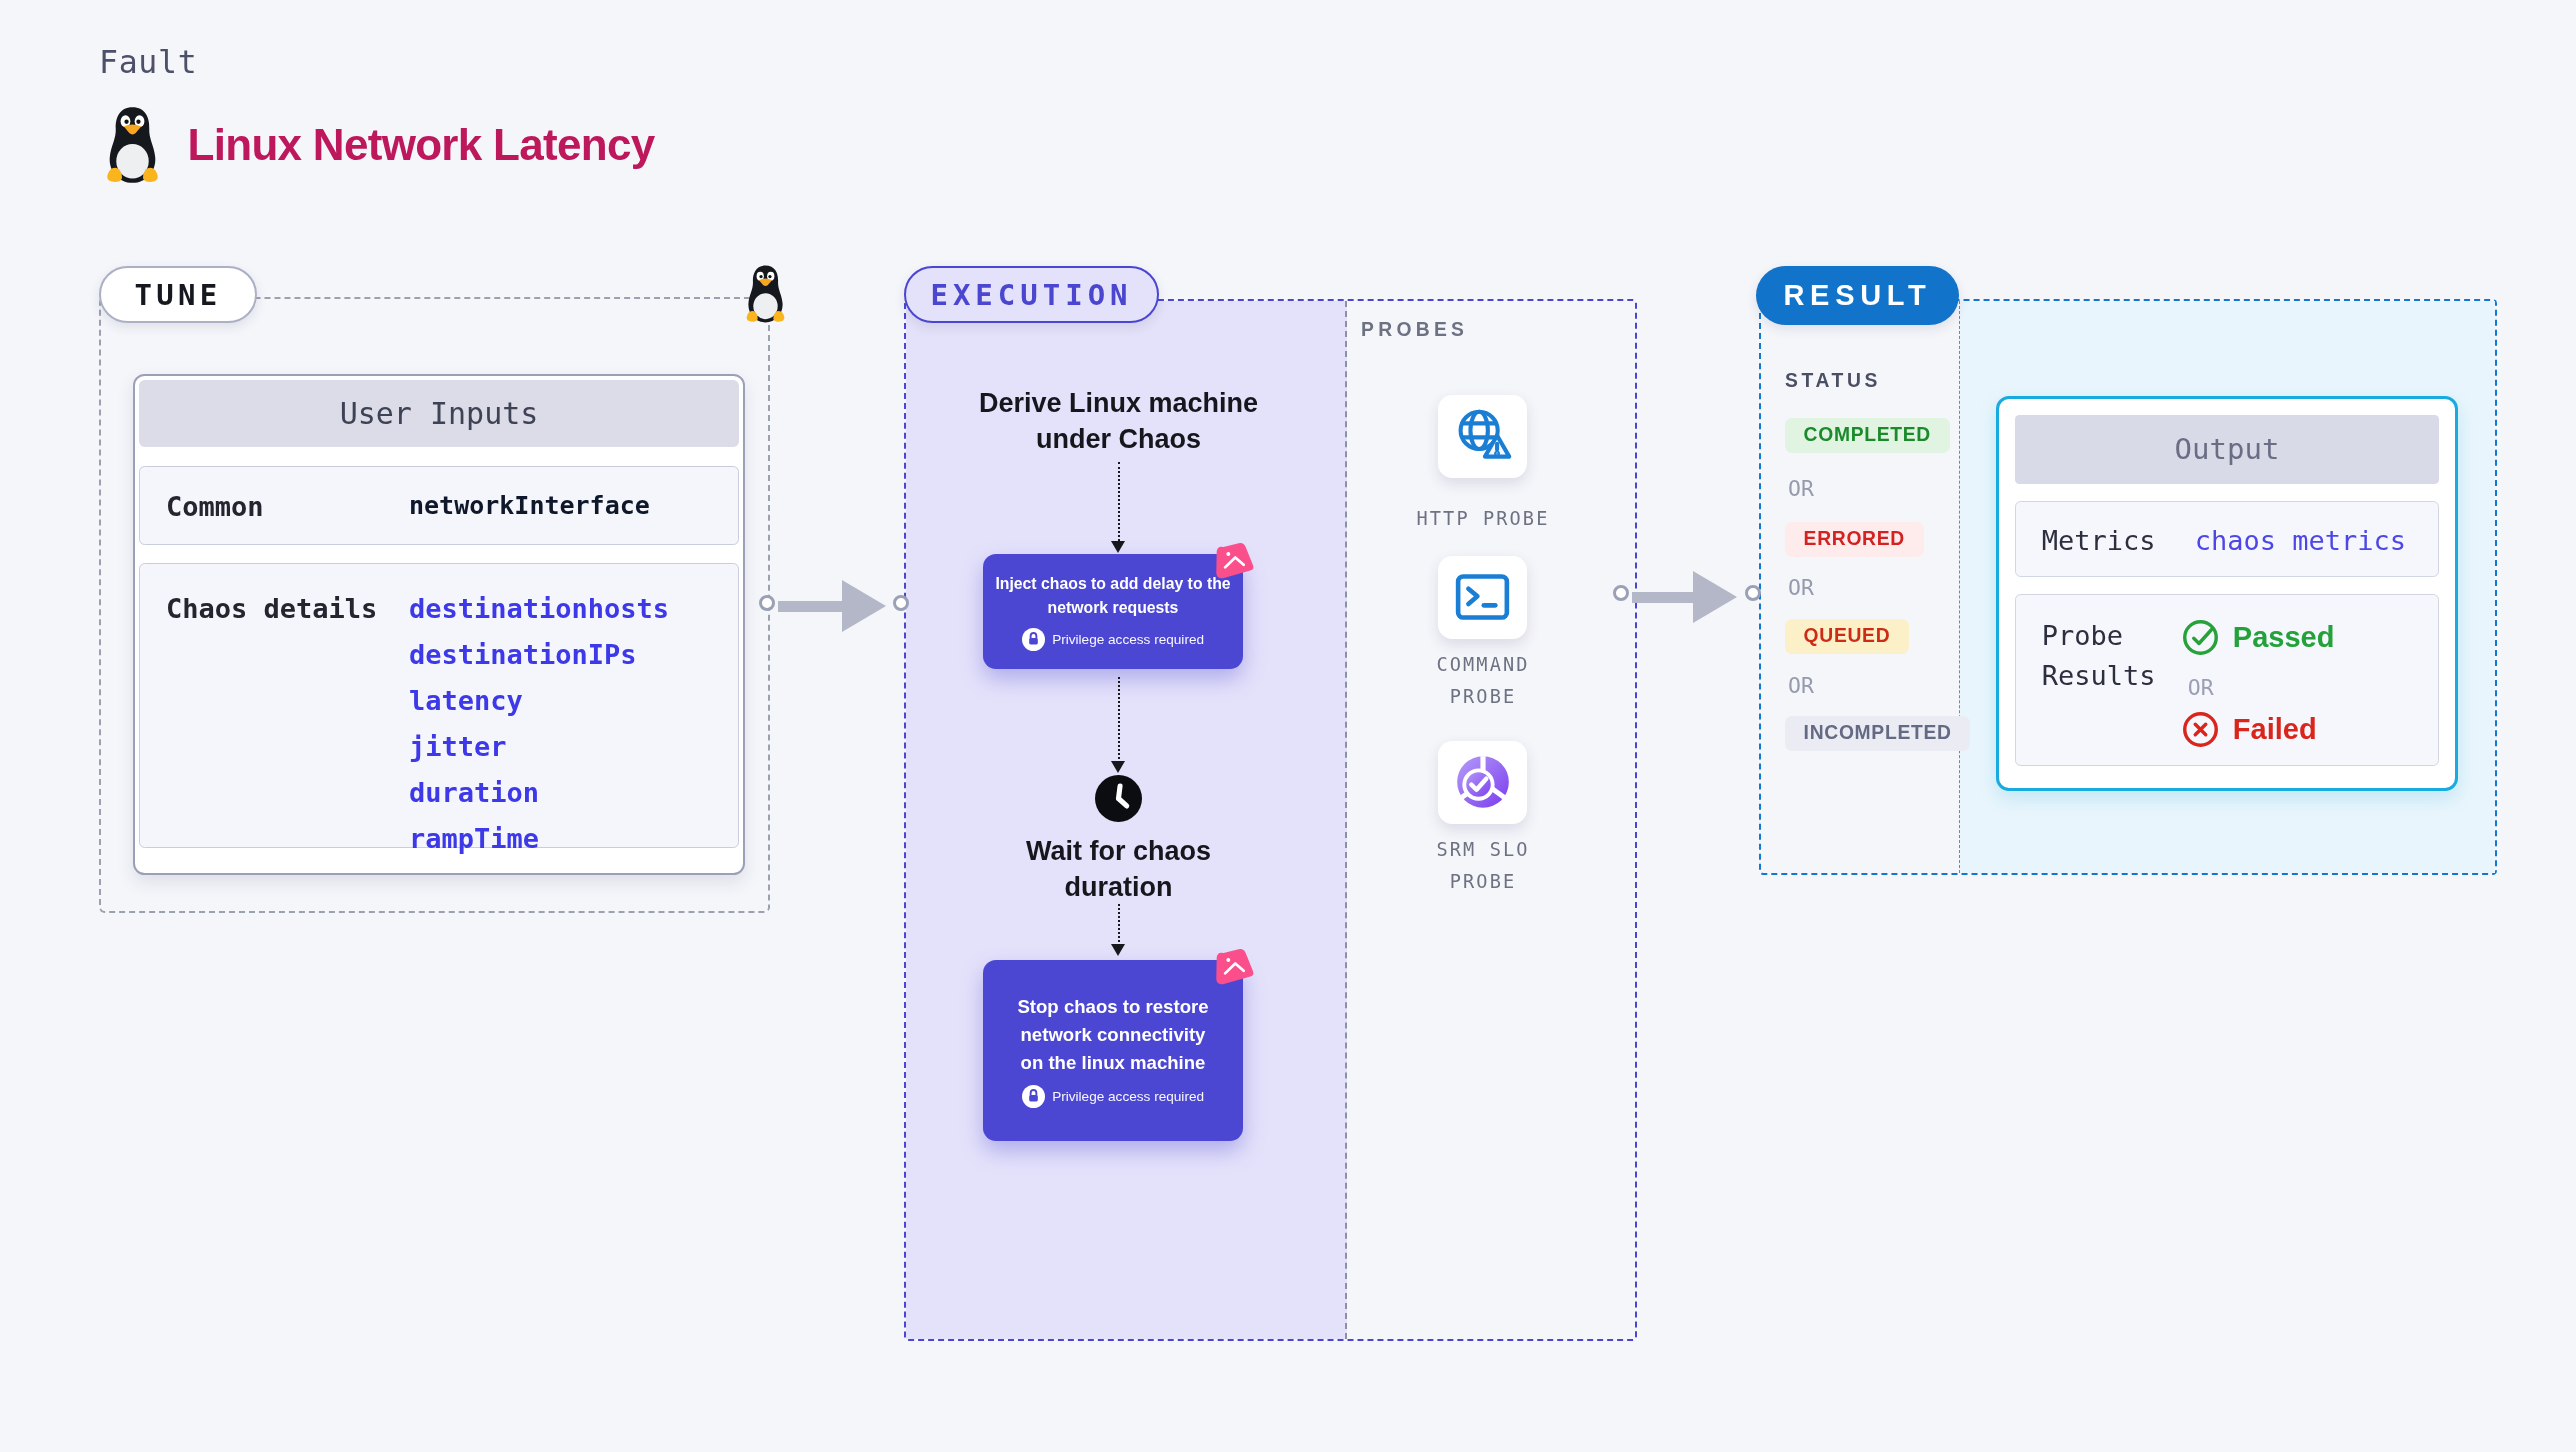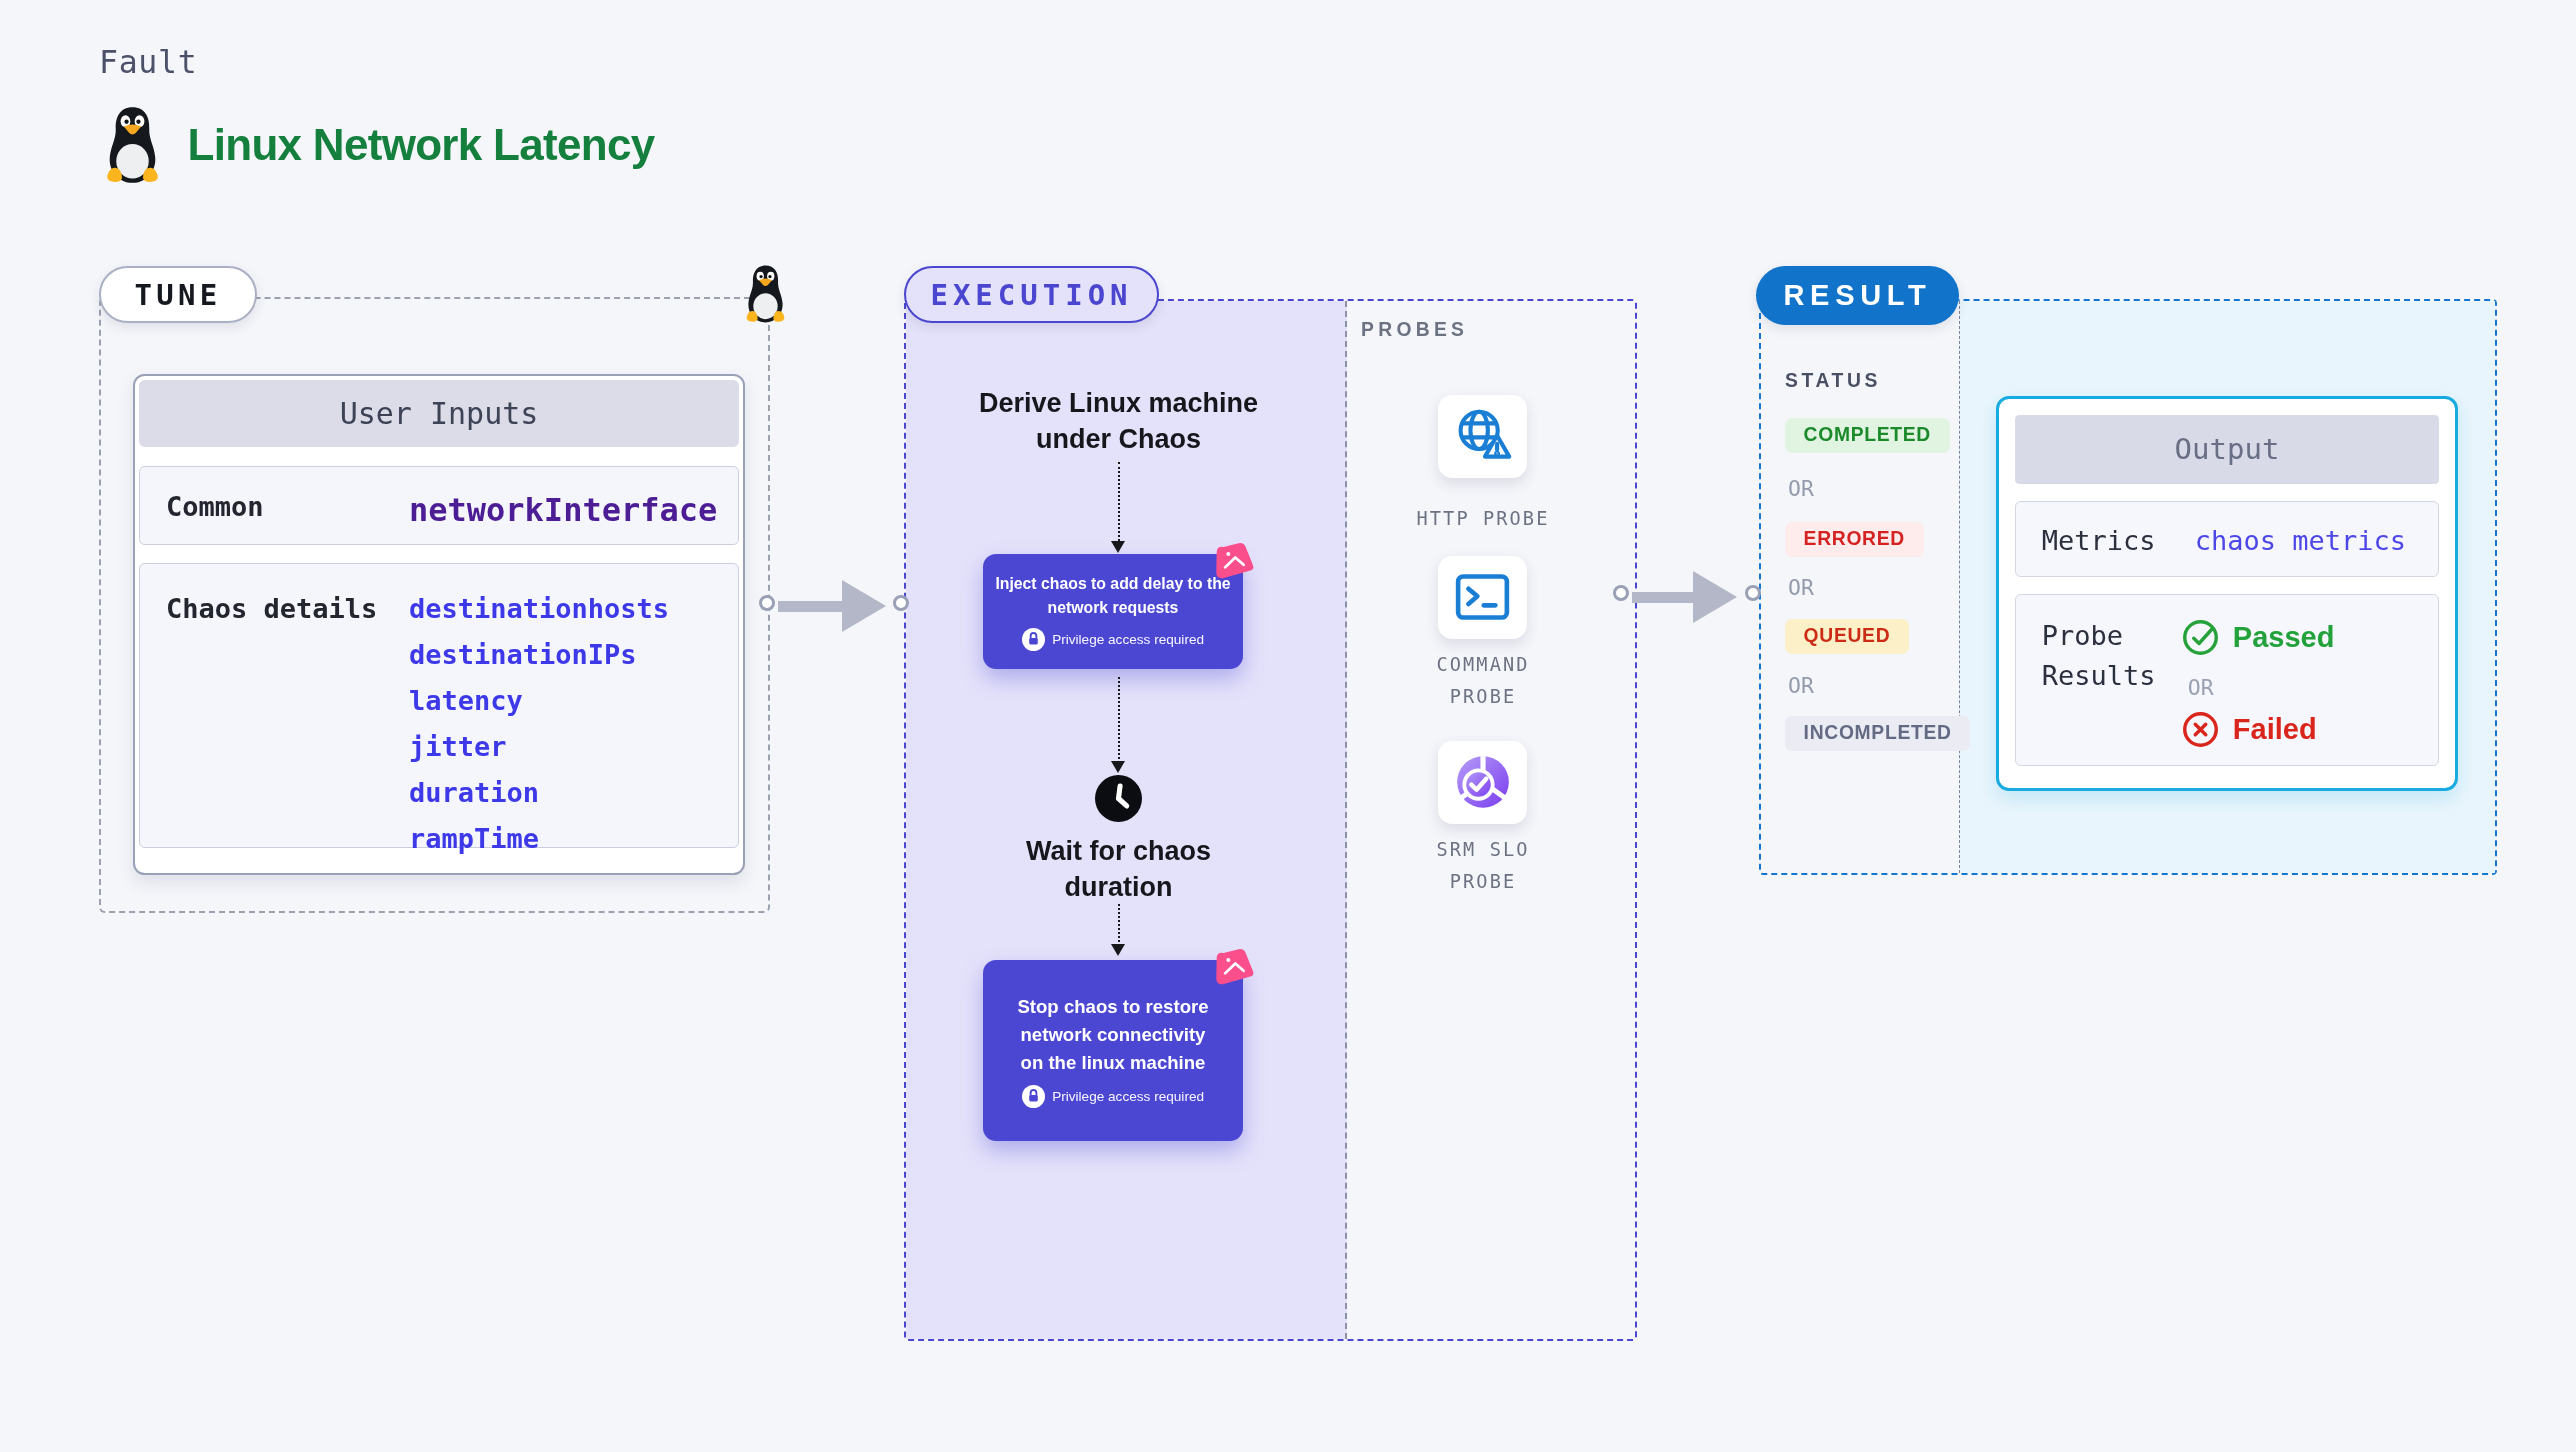--- a/index.html
+++ b/index.html
@@ -4,21 +4,21 @@
 <style>
   * { margin:0; padding:0; box-sizing:border-box; }
   html,body { width:2576px; height:1452px; }
   body { background:#f5f6fa; font-family:"Liberation Sans", sans-serif; position:relative; overflow:hidden; }
   .abs { position:absolute; }
   .mono { font-family:"DejaVu Sans Mono", monospace; }
 
   
   .fault-label { left:99px; top:44px; font-size:31.5px; color:#4c5069; letter-spacing:0.7px; }
   .title-row { left:99px; top:105px; display:flex; align-items:center; gap:21.5px; }
-  .page-title { font-size:44px; font-weight:bold; color:#15803d; letter-spacing:-0.7px; }
+  .page-title { font-size:44px; font-weight:bold; color:#be185d; letter-spacing:-0.7px; }
 
   
   .pill { display:flex; align-items:center; justify-content:center; border-radius:34px; box-shadow:0 4.3px 11.5px rgba(40,44,80,.10); }
   .pill-tune   { left:99px;  top:266px; width:158px; height:57px; background:#ffffff; border:2.9px solid #abb0c4; font-size:29px; font-weight:bold; letter-spacing:4.3px; color:#16181f; }
   .pill-exec   { left:904px; top:266px; width:255px; height:57px; background:#e4e2fa; border:2.9px solid #4b46d0; font-size:29px; font-weight:bold; letter-spacing:5px; color:#4b46d0; z-index:3;}
   .pill-result { left:1756px; top:266px; width:203px; height:59px; background:#1173ca; border:none; font-size:29px; font-weight:bold; letter-spacing:5.7px; color:#ffffff; z-index:3;}
 
   
   .tune-region   { left:99px;  top:297px; width:671px;  height:616px;  border:2.1px dashed #9ba1ae; border-radius:5.7px; }
   .exec-region   { left:904px; top:299px; width:733px; height:1042px; border:2.9px dashed #4b46d0; border-radius:4.3px; }
@@ -26,21 +26,21 @@
   .result-region { left:1759px; top:299px; width:738px; height:576px; border:2.1px dashed #1576d0; border-radius:4.3px; }
   .result-fill   { top:0; right:0; bottom:0; left:198px; background:#e9f5fc; border-left:1.4px dashed #7d8296; }
 
   
   .ui-card { left:133px; top:374px; width:612px; height:501px; background:#fff; border:2.9px solid #9aa0b6; border-radius:11.5px; padding:4px; box-shadow:0 7.2px 17px rgba(40,44,80,.10); }
   .ui-header { height:67px; background:#dcdce9; border-radius:5.7px; display:flex; align-items:center; justify-content:center; font-size:30px; color:#3e4255; }
   .ui-row { position:relative; margin-top:18.6px; border:1.4px solid #c9cddd; background:#f5f6fb; border-radius:5.7px;font-weight:bold; }
   .ui-row-1 { height:79px; }
   .ui-row-2 { height:285px; }
   .ui-label { position:absolute; left:26px; font-size:27px; color:#23252f; }
-  .ui-value { position:absolute; left:269px; font-size:32px; color:#4c1d95; }
+  .ui-value { position:absolute; left:269px; font-size:25px; color:#0f172a; }
   .ui-values-list { position:absolute; left:269px; top:21.5px; font-size:27px; color:#3d39e8; line-height:46px; }
 
   
   .hbar  { background:#b3b7c7; height:10.7px; }
   .hhead { width:0; height:0; border-top:26px solid transparent; border-bottom:26px solid transparent; border-left:44px solid #b3b7c7; }
   .ring  { width:15.8px; height:15.8px; background:#fff; border:3.6px solid #9aa0b5; border-radius:50%; z-index:2; }
 
   
   .flow-text { text-align:center; font-weight:bold; color:#15171c; }
   .derive-text { left:961px; top:385px; width:315px; font-size:27px; line-height:36px; }

